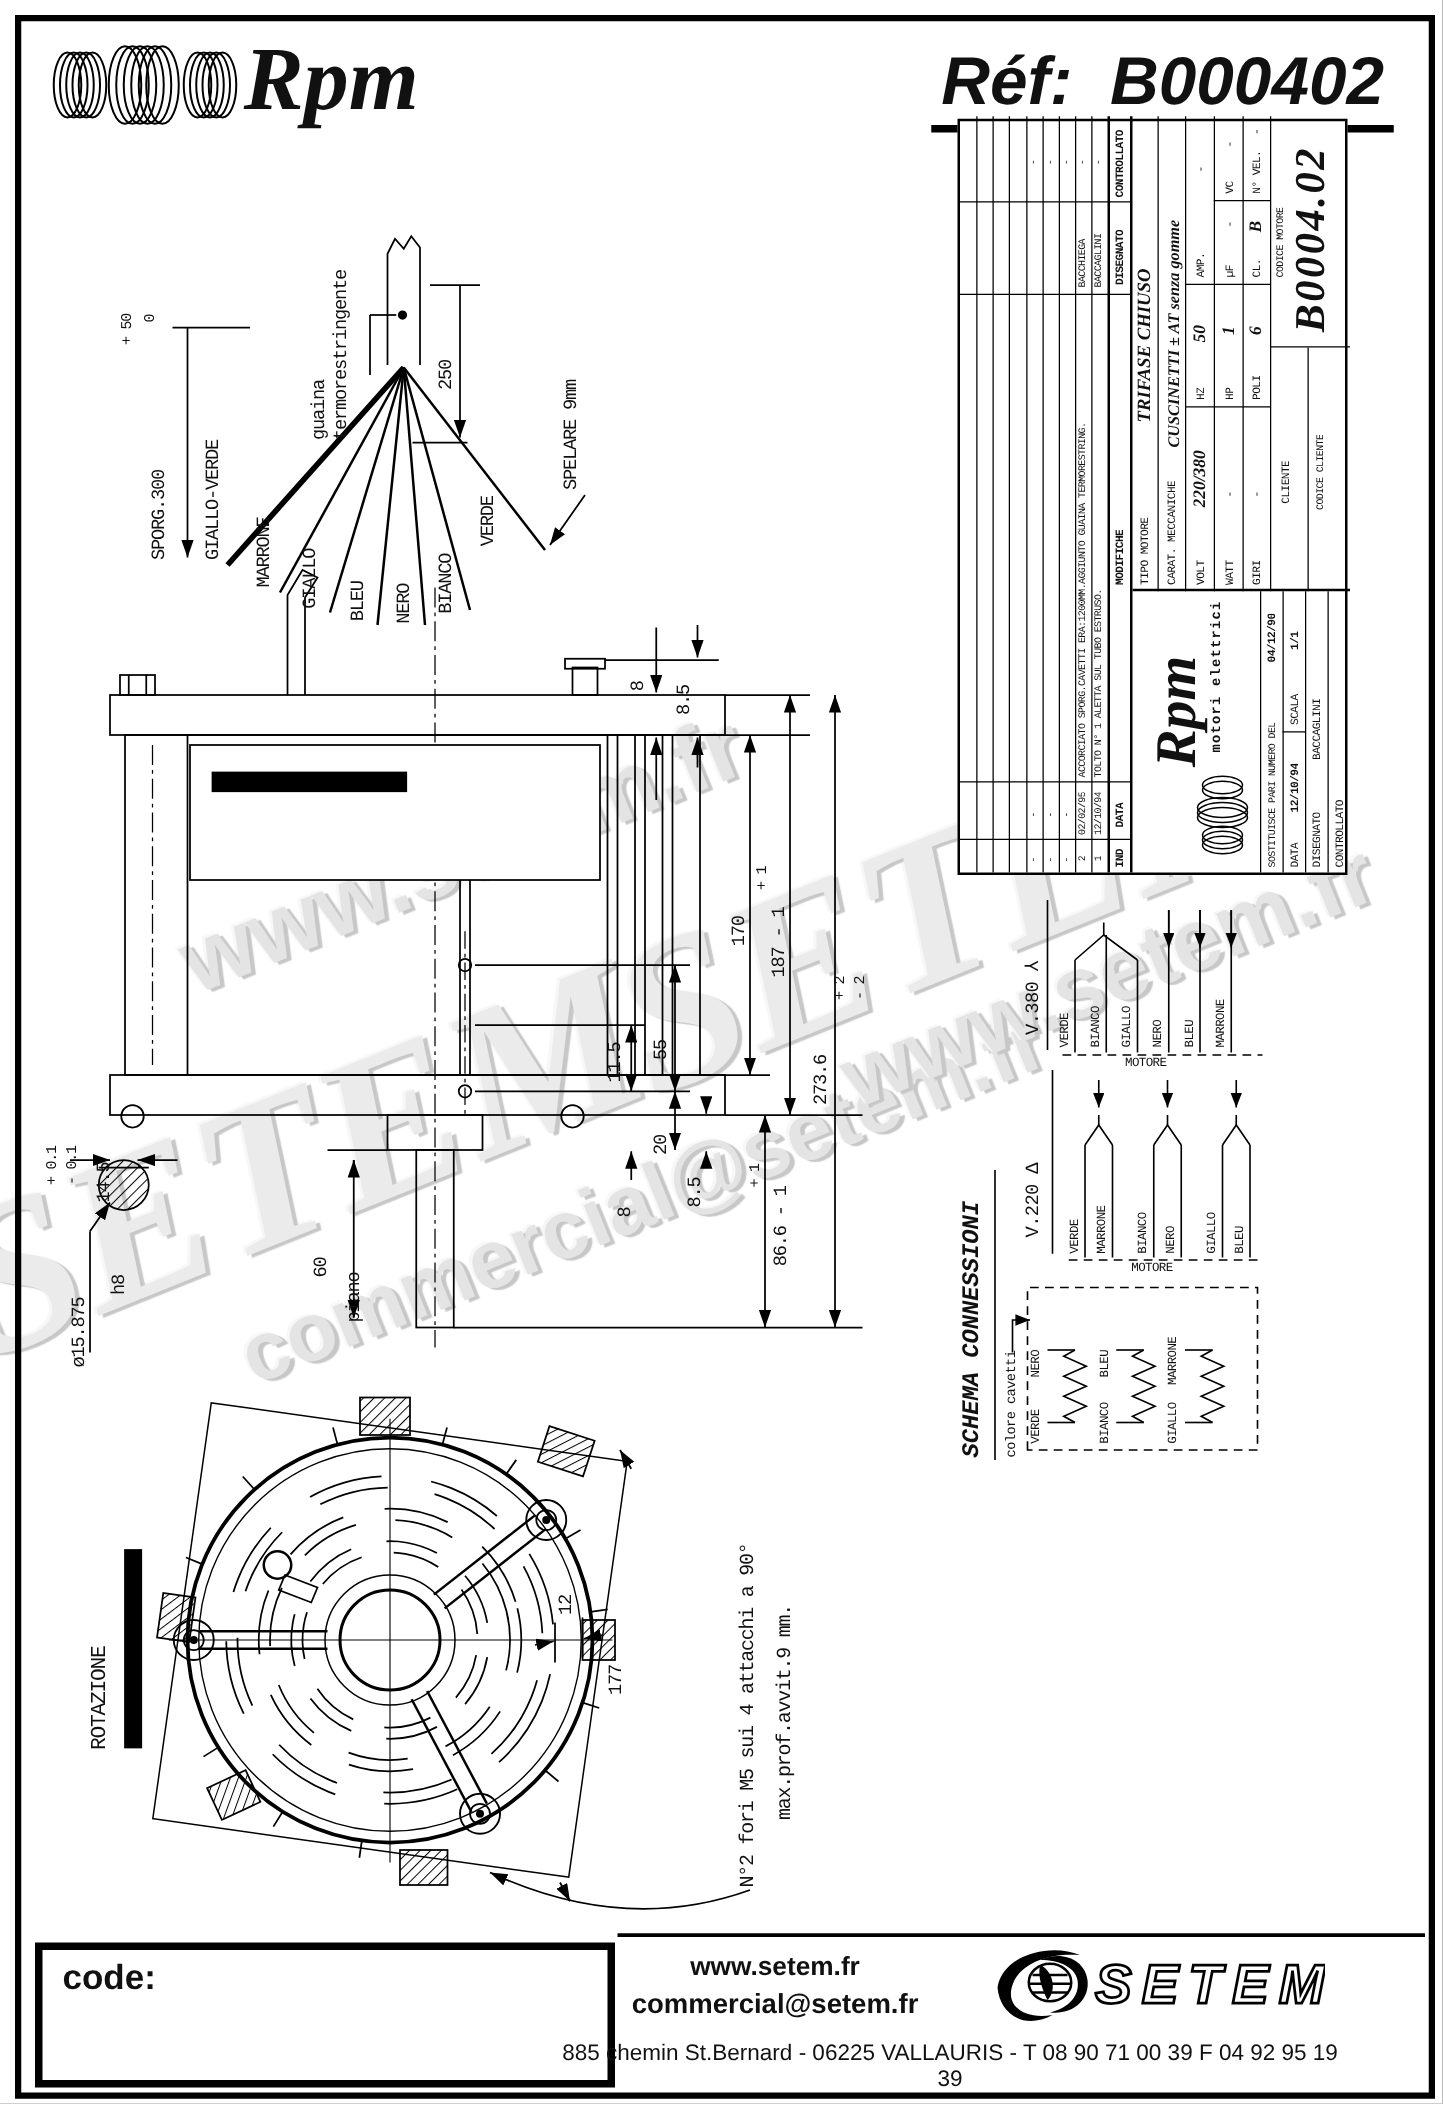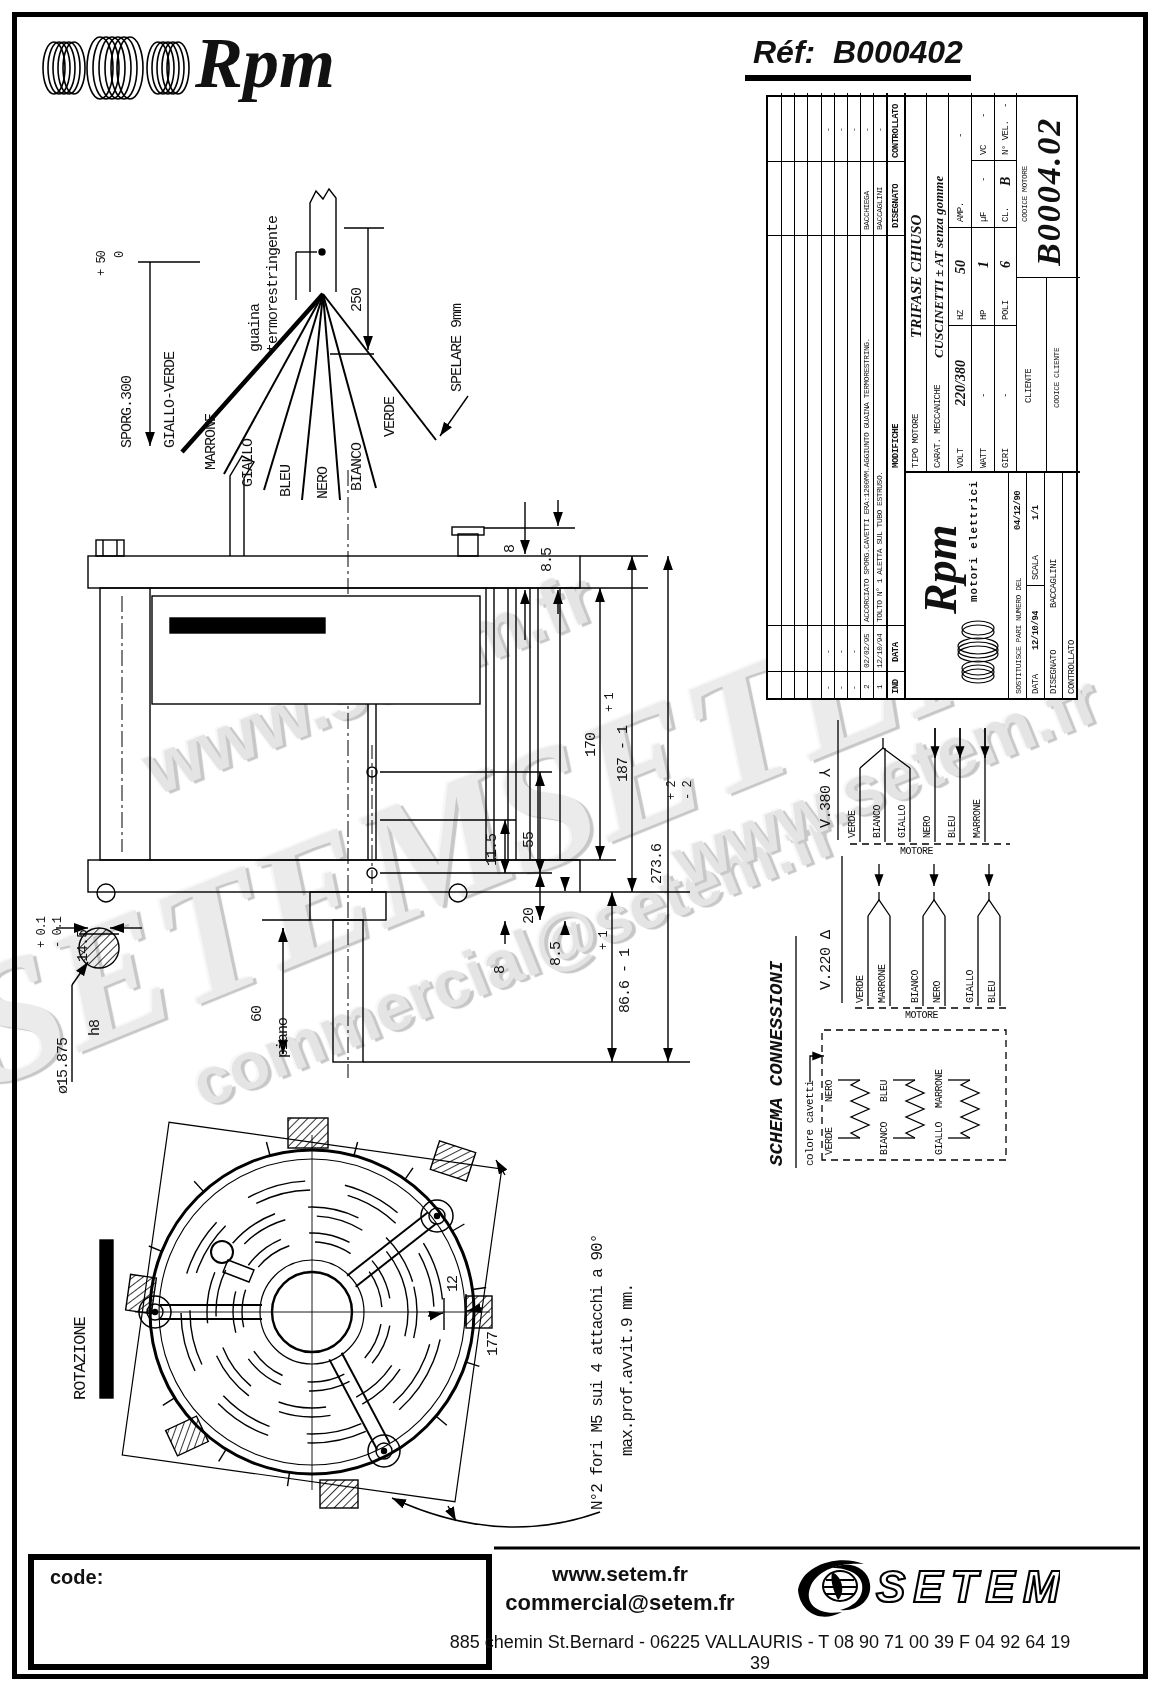--- a/index.html
+++ b/index.html
@@ -63,21 +63,21 @@
         <ellipse cx="86" cy="40" rx="13" ry="31"></ellipse>
         <ellipse cx="92" cy="40" rx="13" ry="31"></ellipse>
       <ellipse cx="120" cy="40" rx="11" ry="26"></ellipse>
         <ellipse cx="125" cy="40" rx="11" ry="26"></ellipse>
         <ellipse cx="130" cy="40" rx="11" ry="26"></ellipse>
         <ellipse cx="135" cy="40" rx="11" ry="26"></ellipse>
         <ellipse cx="140" cy="40" rx="11" ry="26"></ellipse>
     </g>
   </svg>
   <div class="abs lbl" style="left:195px;top:22px;font-family:var(--serif);font-style:italic;font-weight:bold;font-size:72px;">Rpm</div>
-  <div class="abs lbl" style="left:745px;top:34px;border-bottom:6px solid #000;padding:0 8px 4px 8px;font-style:italic;font-weight:bold;font-size:32px;font-family:var(--sans);">
+  <div class="abs lbl" style="left:745px;top:34px;border-bottom:6px solid #000;padding:0 8px 4px 8px;font-style:italic;font-weight:bold;font-size:54px;font-family:var(--sans);">
     <span>Réf:</span>&nbsp;&nbsp;<span>B000402</span>
   </div>
 
   <svg class="abs lineart" style="left:0;top:0" width="1154" height="1683" viewBox="0 0 1154 1683">
     <defs>
       <marker id="ae" markerWidth="11" markerHeight="8" refX="10" refY="3.5" orient="auto">
           <path d="M0,0 L10,3.5 L0,7 z" fill="#000"></path>
         </marker>
       <marker id="as" markerWidth="11" markerHeight="8" refX="1" refY="3.5" orient="auto">
           <path d="M11,0 L1,3.5 L11,7 z" fill="#000"></path>
@@ -503,31 +503,31 @@
       <div class="cell lab" style="left:590px;top:233px;">-</div>
 
       <div class="cell lab" style="left:295px;top:256px;">CLIENTE</div>
       <div class="cell tiny" style="left:290px;top:284px;">CODICE CLIENTE</div>
       <div class="cell tiny" style="left:476px;top:252px;">CODICE MOTORE</div>
       <div class="cell ital" style="left:432px;top:262px;font-size:34px;letter-spacing:2px;">B0004.02</div>
     </div>
   </div>
 
   <div class="abs lbl" style="left:28px;top:1554px;width:464px;height:116px;border:6px solid #000;background:#fff;box-sizing:border-box;">
-    <div class="footer-big" style="position:absolute;left:16px;top:6px;font-size:20px;">code:</div>
+    <div class="footer-big" style="position:absolute;left:16px;top:6px;font-size:28px;">code:</div>
   </div>
   <div class="abs lbl footer-big" style="left:500px;top:1562px;width:240px;text-align:center;font-size:21px;">www.setem.fr</div>
   <div class="abs lbl footer-big" style="left:480px;top:1590px;width:280px;text-align:center;font-size:22px;">commercial@setem.fr</div>
   <svg class="abs lbl" style="left:780px;top:1550px" width="280" height="80" viewBox="0 0 280 80">
     <g>
       <path d="M18 40 C22 14 60 4 84 14 C60 12 36 20 30 38 C24 55 40 66 62 62 C40 74 20 62 18 40 z" fill="#000"></path>
       <path d="M52 18 C70 10 88 18 90 34 C92 50 78 62 60 60 C76 56 84 46 82 34 C80 24 68 18 52 18 z" fill="#000"></path>
       <ellipse cx="60" cy="36" rx="17" ry="15" fill="#fff" stroke="#000" stroke-width="2"></ellipse>
       <line x1="46" y1="30" x2="74" y2="30" stroke="#000" stroke-width="2"></line>
       <line x1="44" y1="37" x2="76" y2="37" stroke="#000" stroke-width="2"></line>
       <line x1="46" y1="44" x2="74" y2="44" stroke="#000" stroke-width="2"></line>
       <path d="M52 22 C62 26 66 42 58 50 C54 42 50 32 52 22 z" fill="#000"></path>
       <text x="96" y="52" font-family="Liberation Sans, sans-serif" font-size="44" font-style="italic" font-weight="bold" fill="#fff" stroke="#000" stroke-width="2.2" letter-spacing="8">SETEM</text>
     </g>
   </svg>
-  <div class="abs lbl" style="left:440px;top:1632px;width:640px;text-align:center;font-size:18px;font-family:var(--sans);">885 chemin St.Bernard  -  06225 VALLAURIS  -  T 08 90 71 00 39   F 04 92 64 19 39</div>
+  <div class="abs lbl" style="left:440px;top:1632px;width:640px;text-align:center;font-size:18px;font-family:var(--sans);">885 chemin St.Bernard  -  06225 VALLAURIS  -  T 08 90 71 00 39   F 04 92 95 19 39</div>
 
 </div>
 
 </body></html>

